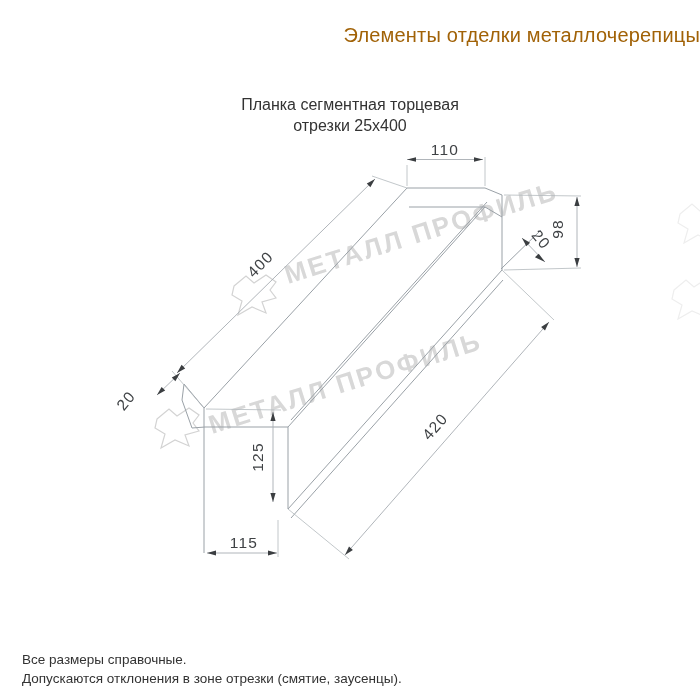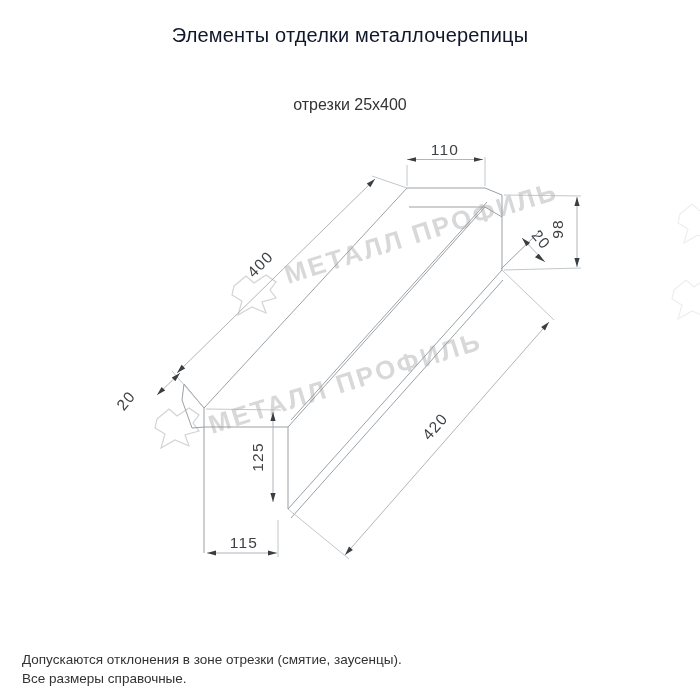--- a/index.html
+++ b/index.html
@@ -1,19 +1,19 @@
 <!DOCTYPE html>
 <html><head>
 <meta charset="utf-8">
 <style>
   html,body{margin:0;padding:0;background:#ffffff;}
   .page{position:relative;width:700px;height:700px;background:#ffffff;overflow:hidden;
         font-family:"Liberation Sans", sans-serif;}
-  .page-title{position:absolute;top:24px;left:0;width:700px;text-align:center;
-        font-size:20px;color:#0f172a;letter-spacing:.2px;}
+  .page-title{position:absolute;top:24px;left:0;width:700px;text-align:right;
+        font-size:20px;color:#a16207;letter-spacing:.2px;}
   .product-title{position:absolute;top:94px;left:0;width:700px;text-align:center;
         font-size:16px;line-height:21px;color:#333333;}
   .drawing{position:absolute;left:0;top:0;width:700px;height:700px;}
   .footer{position:absolute;left:22px;top:650px;font-size:13.5px;line-height:19px;color:#333333;}
   
   .edge{stroke:#9aa1a7;stroke-width:1;fill:none;}
   .dimline{stroke:#a7adb2;stroke-width:0.9;fill:none;}
   .extline{stroke:#b3b9bd;stroke-width:0.8;fill:none;}
   .arrow{fill:#3b3e41;stroke:none;}
   .dimtext{fill:#3f4245;font-size:15.5px;letter-spacing:1.2px;}
@@ -22,20 +22,21 @@
   .wmlogo-faint{stroke:#eeeeee;stroke-width:1.2;fill:none;}
 </style>
 </head>
 <body>
 
 <div class="page">
 
   <div class="page-title">Элементы отделки металлочерепицы</div>
 
   <div class="product-title">
+    <div>Планка сегментная торцевая</div>
     <div>отрезки 25х400</div>
   </div>
 
   <svg class="drawing" viewBox="0 0 700 700" xmlns="http://www.w3.org/2000/svg">
 
     <g>
       <path class="wmlogo" transform="translate(232,274)" d="M2,12 L14,2 L22,9 L34,1 L44,8 L38,16 L44,24 L30,28 L34,39 L20,33 L6,41 L10,27 L0,21 Z"></path>
       <text class="wmtext" transform="translate(288,284) rotate(-17.5)">МЕТАЛЛ ПРОФИЛЬ</text>
     </g>
     <g>
@@ -123,17 +124,17 @@
       <text class="dimtext" transform="translate(563,229) rotate(-90)" text-anchor="middle">98</text>
       <text class="dimtext" transform="translate(537,243) rotate(50)" text-anchor="middle">20</text>
       <text class="dimtext" transform="translate(130,404) rotate(-50)" text-anchor="middle">20</text>
       <text class="dimtext" transform="translate(263,457) rotate(-90)" text-anchor="middle">125</text>
       <text class="dimtext" transform="translate(439,430) rotate(-48.5)" text-anchor="middle">420</text>
       <text class="dimtext" x="244" y="548" text-anchor="middle">115</text>
     </g>
   </svg>
 
   <div class="footer">
+    <div>Все размеры справочные.</div>
     <div>Допускаются отклонения в зоне отрезки (смятие, заусенцы).</div>
-    <div>Все размеры справочные.</div>
   </div>
 
 </div>
 
 </body></html>

